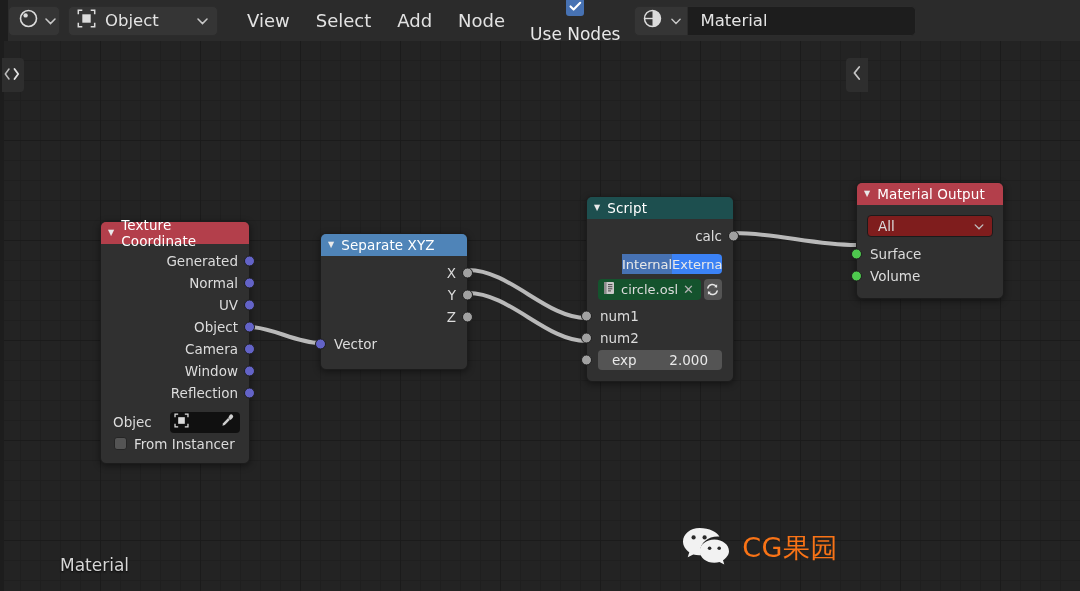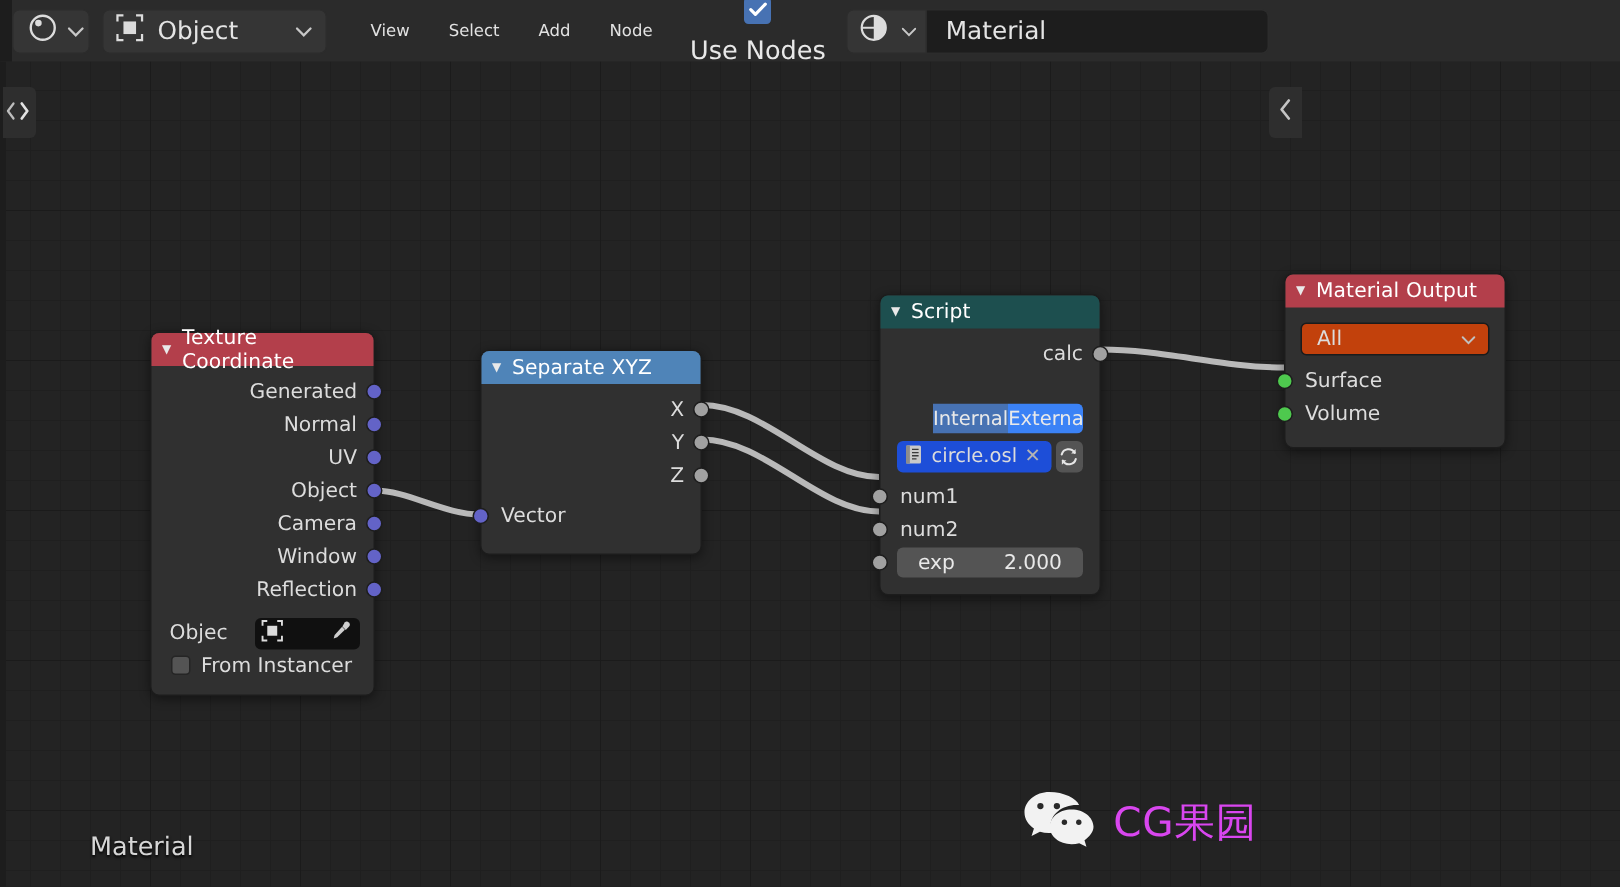--- a/index.html
+++ b/index.html
@@ -26,21 +26,21 @@
   .btn {
     height: 30px; border-radius: 5px; background: #353535;
     display: flex; align-items: center; color: #e4e4e4;
     font-size: 16.5px; padding: 0 8px; gap: 6px;
     border: 1px solid #2c2c2c;
   }
   .btn-icononly { width: 52px; justify-content: space-between; padding: 0 7px 0 9px; }
   .obj-btn { width: 150px; margin-left: 8px; justify-content: space-between; padding-right: 9px; }
   .obj-btn .obj-left { display: flex; align-items: center; gap: 9px; }
   .menu-item {
-    color: #e2e2e2; font-size: 11px; padding: 0 13px; height: 30px;
+    color: #e2e2e2; font-size: 18px; padding: 0 13px; height: 30px;
     display: flex; align-items: center; white-space: nowrap; text-align: center;
   }
   .menus { display: flex; align-items: center; margin-left: 16px; }
   .usenodes { display: flex; align-items: center; gap: 8px; margin-left: 12px; flex-direction: column; }
   .cb {
     width: 18px; height: 18px; border-radius: 3px; background: #4772b3;
     display: flex; align-items: center; justify-content: center;
   }
   .cb svg { display: block; }
   .usenodes-label { color: #e8e8e8; font-size: 17px; }
@@ -121,21 +121,21 @@
   .sock {
     position: absolute; width: 11px; height: 11px; border-radius: 50%;
     border: 1px solid #1d1d1d; top: 50%; transform: translateY(-50%);
   }
   .sock-out { right: -6px; }
   .sock-in { left: -6px; }
   .s-vector { background: #6363c7; }
   .s-gray   { background: #a1a1a1; }
   .s-green  { background: #4ec94e; }
   .w-dropdown {
-    height: 22px; border-radius: 4px; background: #c2410c;
+    height: 22px; border-radius: 4px; background: #7f1d1d;
     border: 1px solid #1b1b1b;
     display: flex; align-items: center; justify-content: space-between;
     color: #dcdcdc; font-size: 13.5px; padding: 0 8px 0 10px;
   }
   .w-check-row { display: flex; align-items: center; gap: 7px; padding-left: 13px; height: 21px; }
   .w-check {
     width: 13px; height: 13px; border-radius: 3px; background: #545454;
     border: 1px solid #252525;
   }
   .w-check-label { color: #dcdcdc; font-size: 13.5px; }
@@ -154,21 +154,21 @@
     flex: 1; display: flex; align-items: center; justify-content: center;
     font-size: 13px; color: #e9e9e9;
   }
   .seg-on { background: #4772b3; }
   .seg-off { background: #3b82f6; }
   .filerow {
     display: flex; align-items: center; margin: 5px 11px 0 11px;
     height: 21px; gap: 3px;
   }
   .file-main {
-    flex: 1; height: 21px; border-radius: 4px; background: #1d4ed8;
+    flex: 1; height: 21px; border-radius: 4px; background: #14532d;
     display: flex; align-items: center; padding: 0 5px 0 4px; gap: 5px;
   }
   .file-name { flex: 1; text-align: center; color: #dcdcdc; font-size: 13px; }
   .file-x { color: #b4b4b4; font-size: 13px; padding-right: 2px; }
   .refresh-btn {
     width: 21px; height: 21px; border-radius: 4px; background: #545454;
     display: flex; align-items: center; justify-content: center;
   }
   .expbar {
     height: 20px; border-radius: 4px; background: #545454;
@@ -179,21 +179,21 @@
   
   .footer-label {
     position: absolute; left: 60px; top: 555px; color: #d6d6d6;
     font-size: 17px; z-index: 14; text-shadow: 0 1px 2px #000;
   }
   
   .watermark {
     position: absolute; right: 30px; top: 525px; z-index: 14;
     display: flex; align-items: center; gap: 12px;
   }
-  .wm-text { color: #d946ef; font-size: 27px; letter-spacing: .5px; }
+  .wm-text { color: #f97316; font-size: 27px; letter-spacing: .5px; }
 </style>
 </head>
 <body>
 
 <div id="app">
 
   <div class="header">
     <div class="hdr-edge"></div>
 
     <div class="btn btn-icononly">
@@ -365,21 +365,21 @@
       <div class="node-head" style="background:#1d4f4f;">
         <span class="tri">▼</span>
         <span>Script</span>
       </div>
       <div class="node-body" style="padding-bottom:10px;">
         <div class="row row-out">
           <span>calc</span>
           <span class="sock sock-out s-gray"></span>
         </div>
 
-        <div class="seg" style="margin-top:22px;padding-left:24px;">
+        <div class="seg" style="margin-top:7px;padding-left:24px;">
           <div class="seg-on">Internal</div>
           <div class="seg-off">External</div>
         </div>
 
         <div class="filerow">
           <div class="file-main">
             <span>
               <svg width="14" height="14" viewBox="0 0 14 14">
                 <rect x="2" y="1" width="10" height="12" rx="1" fill="#c9c9c9"></rect>
                 <rect x="2" y="1" width="2.6" height="12" fill="#8c8c8c"></rect>

